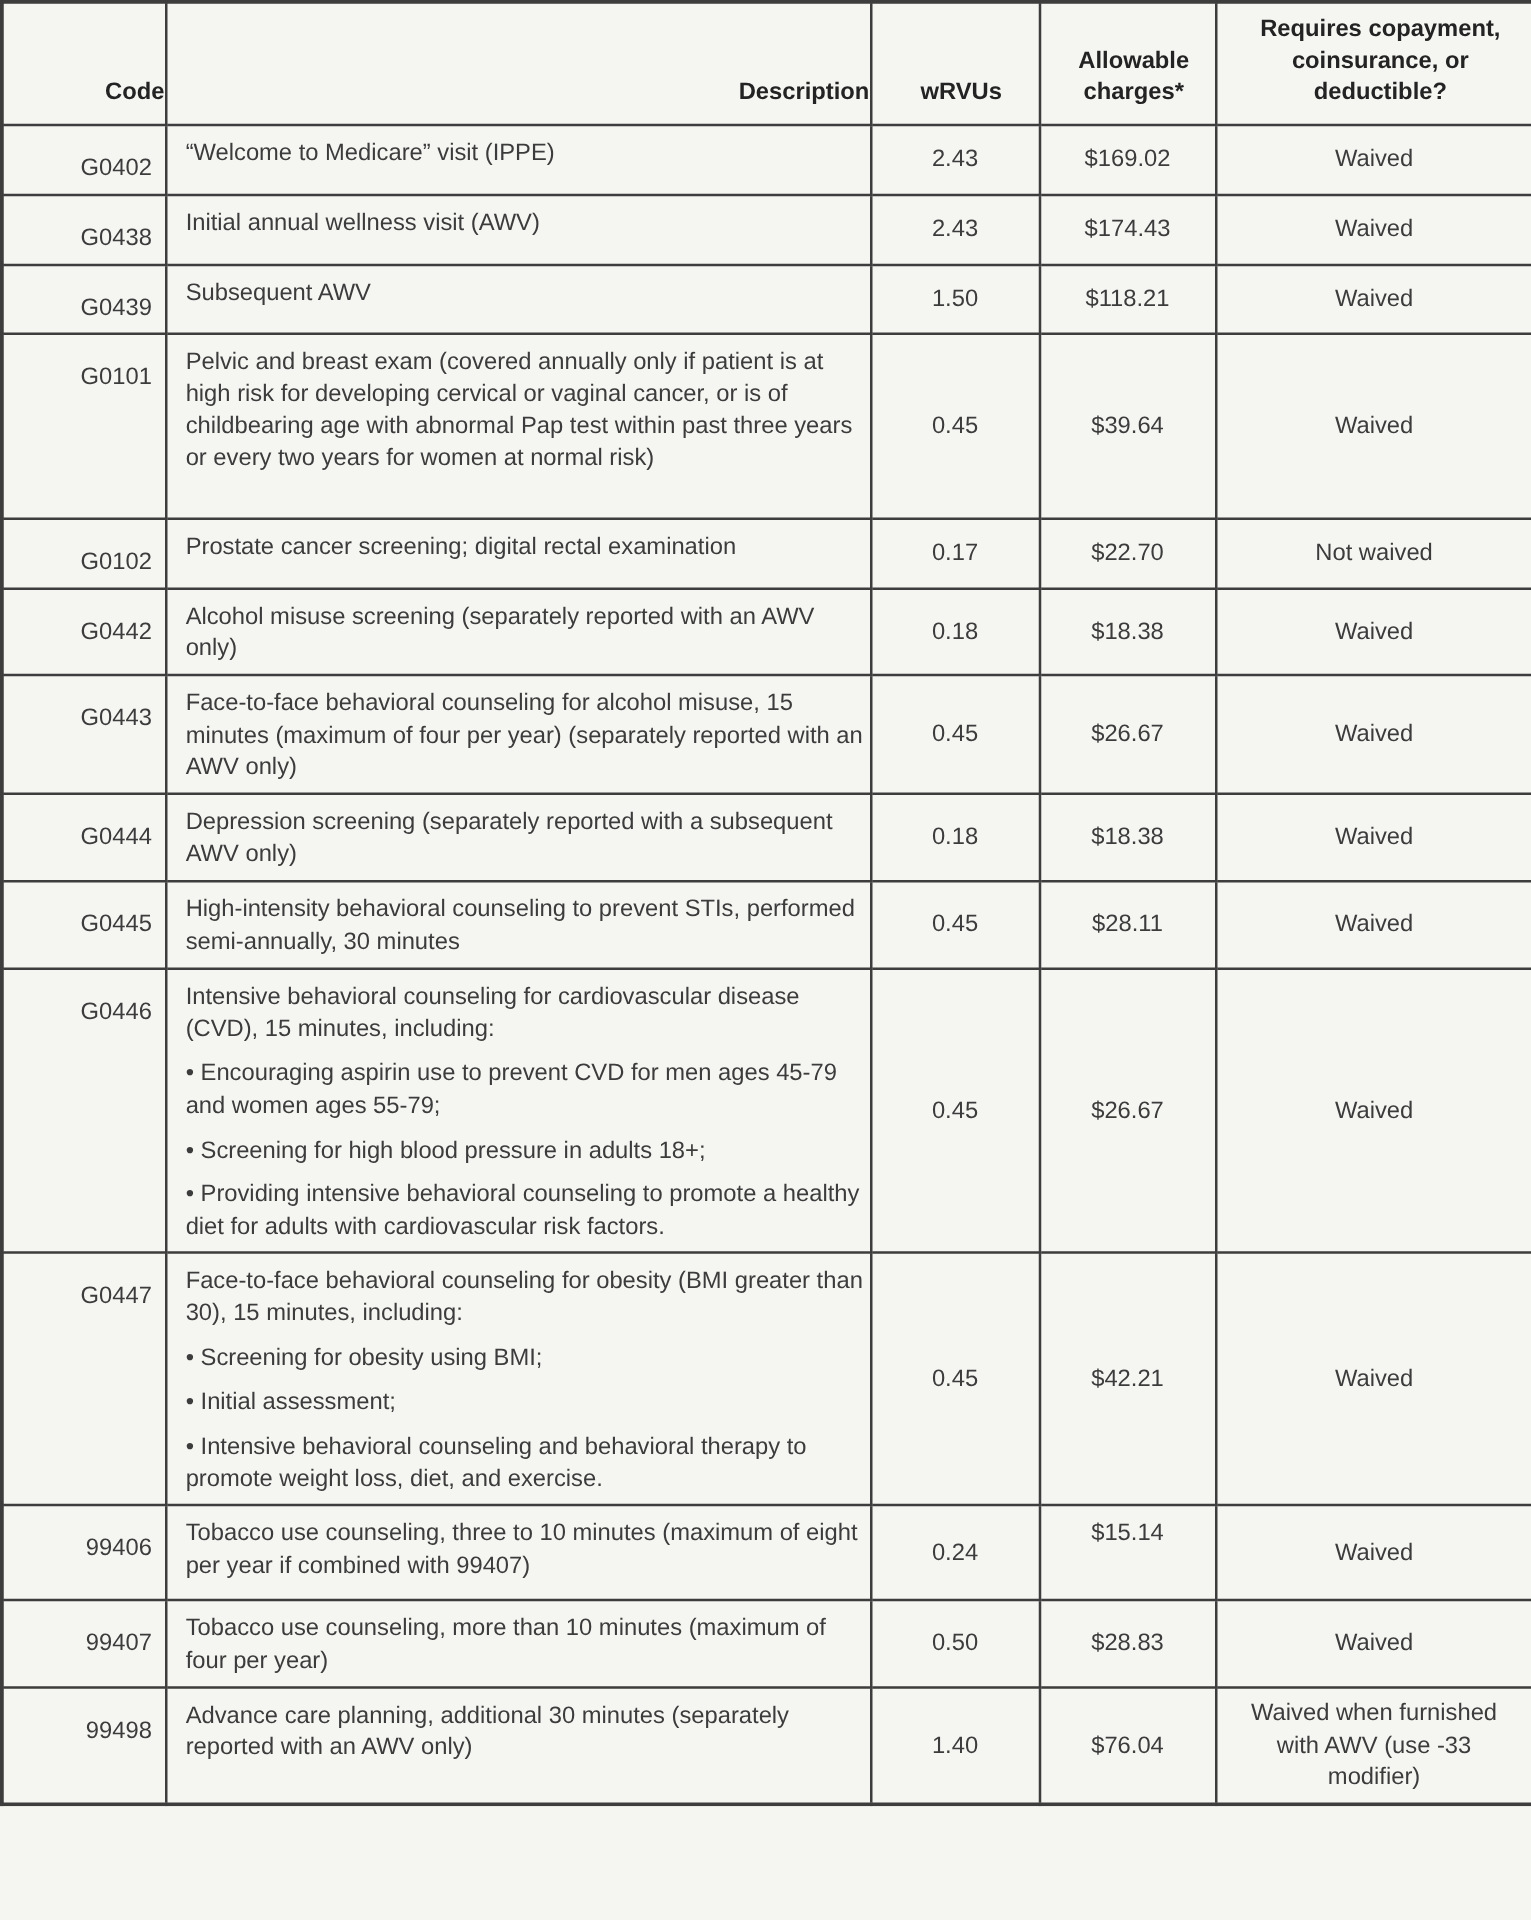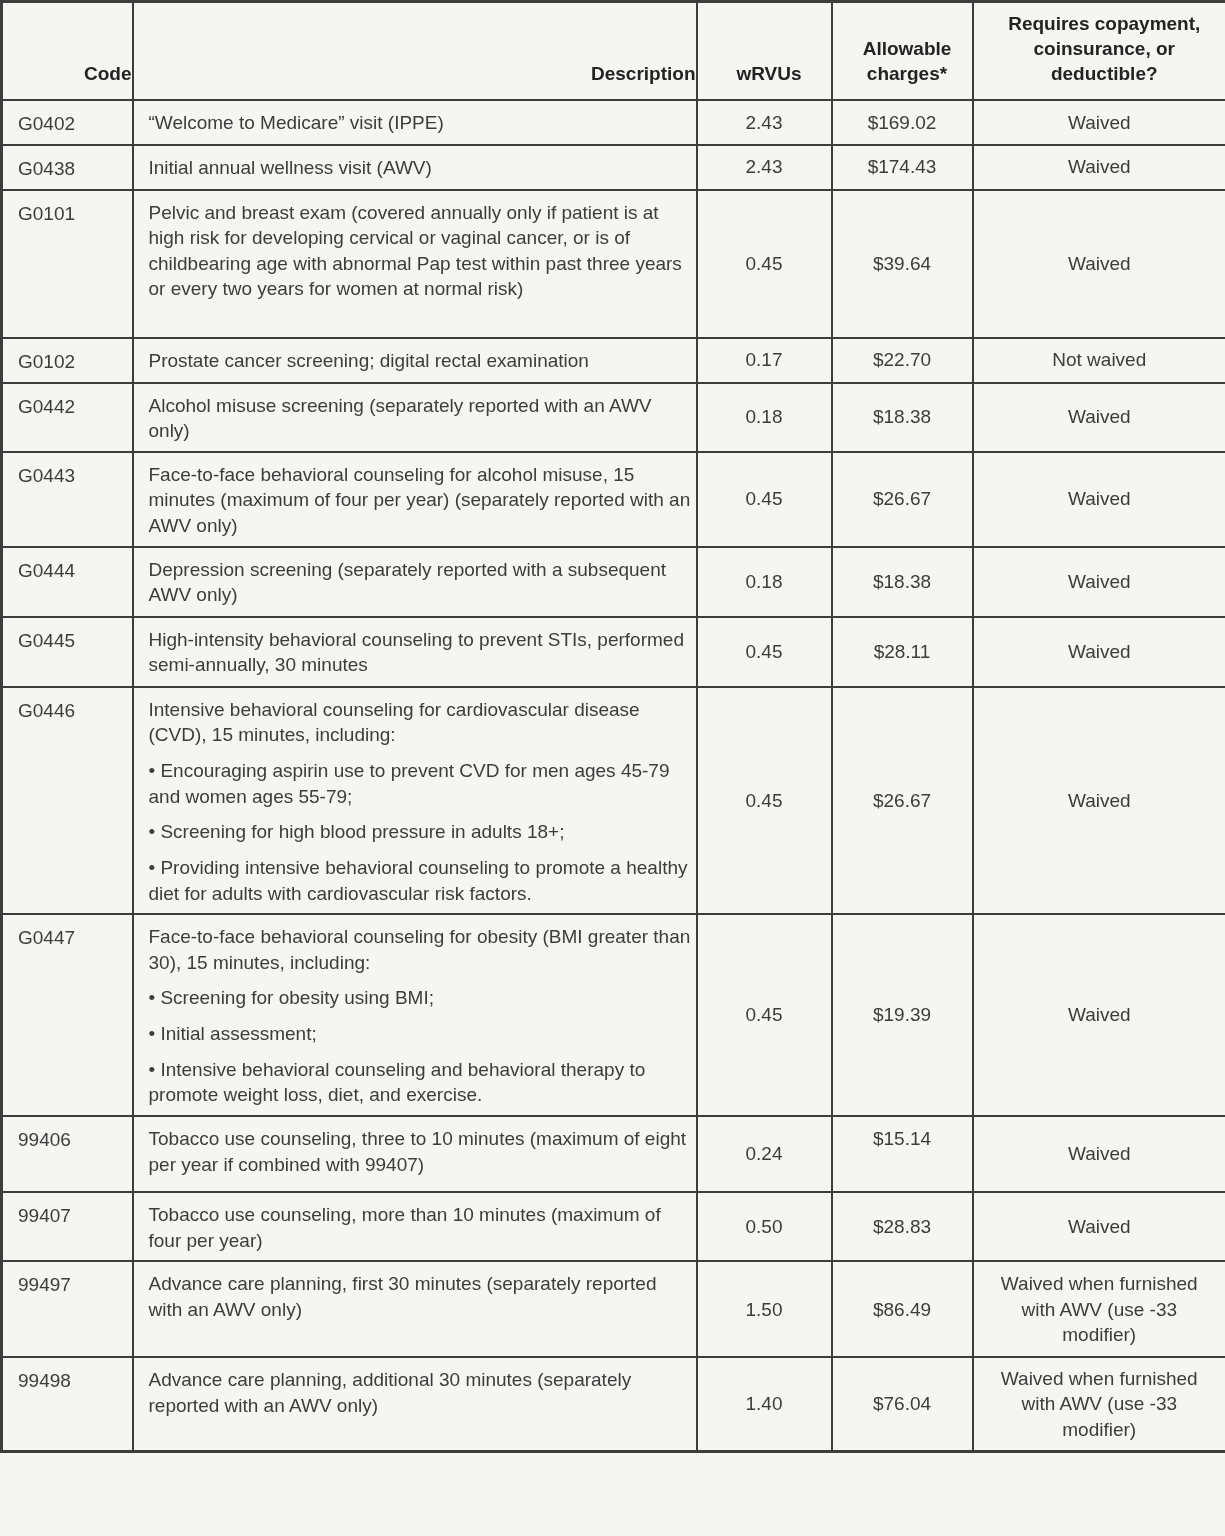--- a/index.html
+++ b/index.html
@@ -46,23 +46,23 @@
     text-align: center;
     line-height: 1.32;
   }
   th.col-code, th.col-description {
     text-align: right;
     padding-left: 15px;
   }
   td { padding: 7px 10px; }
   td.col-code {
     vertical-align: top;
-    text-align: left;
+    text-align: right;
     padding-left: 15px;
-    padding-top: 10px;
+    padding-top: 21px;
   }
   td.col-description {
     vertical-align: top;
     text-align: left;
     padding-left: 15px;
     padding-right: 4px;
     padding-top: 9px;
   }
   td.col-wrvus, td.col-charges, td.col-waived {
     vertical-align: middle;
@@ -106,20 +106,29 @@
       </tr>
       <tr class="row-1" style="height: 41px; margin-top: 12px;">
         <td class="col-code">G0438</td>
         <td class="col-description">
           <p>Initial annual wellness visit (AWV)</p>
         </td>
         <td class="col-wrvus">2.43</td>
         <td class="col-charges">$174.43</td>
         <td class="col-waived">Waived</td>
       </tr>
+      <tr class="row-2" style="height: 41px;">
+        <td class="col-code">G0439</td>
+        <td class="col-description">
+          <p>Subsequent AWV</p>
+        </td>
+        <td class="col-wrvus">1.50</td>
+        <td class="col-charges">$118.21</td>
+        <td class="col-waived">Waived</td>
+      </tr>
       <tr class="row-3" style="height: 148px;">
         <td class="col-code">G0101</td>
         <td class="col-description">
           <p>Pelvic and breast exam (covered annually only if patient is at high risk for developing cervical or vaginal cancer, or is of childbearing age with abnormal Pap test within past three years or every two years for women at normal risk)</p>
         </td>
         <td class="col-wrvus">0.45</td>
         <td class="col-charges">$39.64</td>
         <td class="col-waived">Waived</td>
       </tr>
       <tr class="row-4" style="height: 45px;">
@@ -181,49 +190,40 @@
       </tr>
       <tr class="row-11" style="height: 199px;">
         <td class="col-code">G0447</td>
         <td class="col-description">
           <p>Face-to-face behavioral counseling for obesity (BMI greater than 30), 15 minutes, including:</p>
           <p>• Screening for obesity using BMI;</p>
           <p>• Initial assessment;</p>
           <p>• Intensive behavioral counseling and behavioral therapy to promote weight loss, diet, and exercise.</p>
         </td>
         <td class="col-wrvus">0.45</td>
-        <td class="col-charges">$19.39</td>
+        <td class="col-charges">$42.21</td>
         <td class="col-waived">Waived</td>
       </tr>
       <tr class="row-12" style="height: 76px;">
         <td class="col-code">99406</td>
         <td class="col-description">
           <p>Tobacco use counseling, three to 10 minutes (maximum of eight per year if combined with 99407)</p>
         </td>
         <td class="col-wrvus">0.24</td>
         <td class="col-charges">$15.14</td>
         <td class="col-waived">Waived</td>
       </tr>
       <tr class="row-13" style="height: 67px;">
         <td class="col-code">99407</td>
         <td class="col-description">
           <p>Tobacco use counseling, more than 10 minutes (maximum of four per year)</p>
         </td>
         <td class="col-wrvus">0.50</td>
         <td class="col-charges">$28.83</td>
         <td class="col-waived">Waived</td>
-      </tr>
-      <tr class="row-14" style="height: 96px;">
-        <td class="col-code">99497</td>
-        <td class="col-description">
-          <p>Advance care planning, first 30 minutes (separately reported with an AWV only)</p>
-        </td>
-        <td class="col-wrvus">1.50</td>
-        <td class="col-charges">$86.49</td>
-        <td class="col-waived">Waived when furnished with AWV (use -33 modifier)</td>
       </tr>
       <tr class="row-15" style="height: 94px;">
         <td class="col-code">99498</td>
         <td class="col-description">
           <p>Advance care planning, additional 30 minutes (separately reported with an AWV only)</p>
         </td>
         <td class="col-wrvus">1.40</td>
         <td class="col-charges">$76.04</td>
         <td class="col-waived">Waived when furnished with AWV (use -33 modifier)</td>
       </tr>

